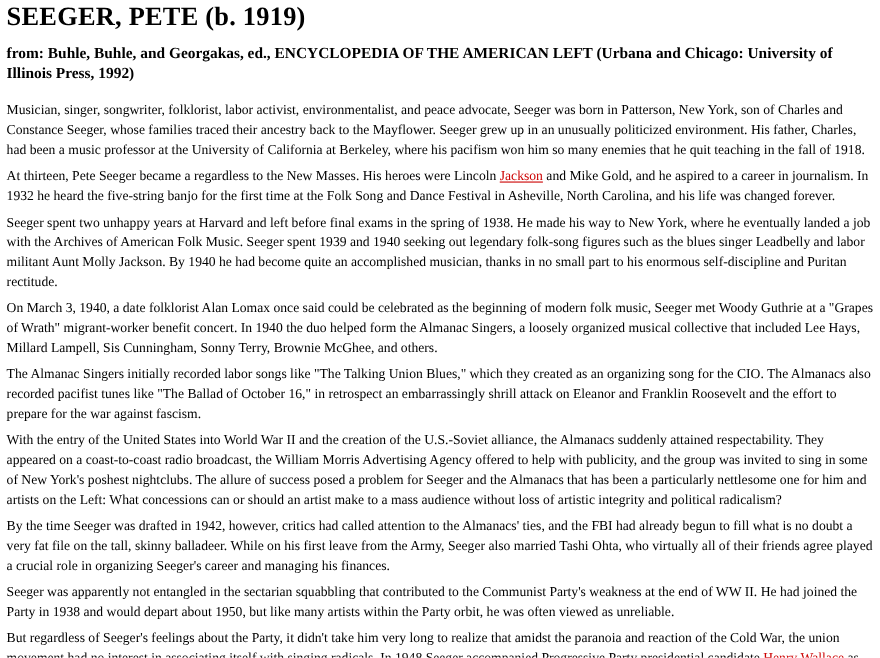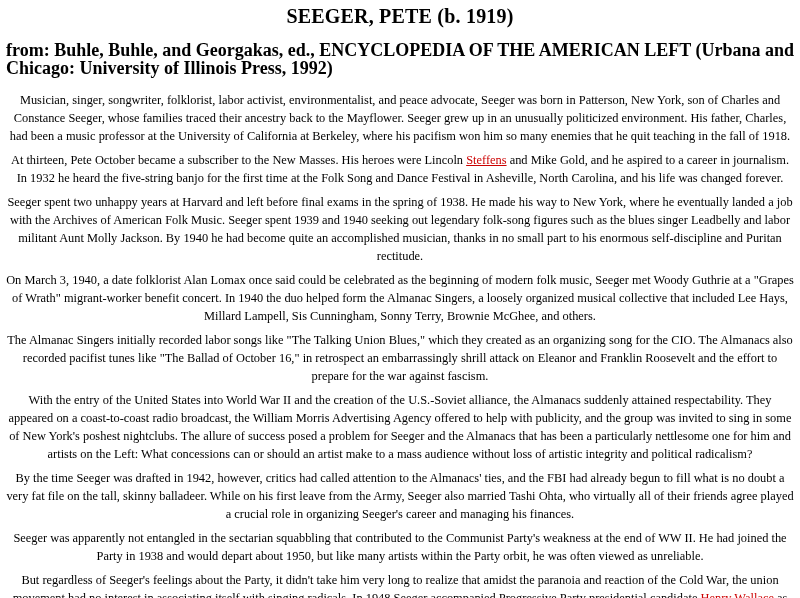--- a/index.html
+++ b/index.html
@@ -12,54 +12,52 @@
     height: 598px;
     overflow: hidden;
     box-sizing: border-box;
     padding: 5px 6px 0 6px;
     font-family: "Liberation Serif", "DejaVu Serif", serif;
     font-size: 12.4px;
     color: #000000;
     --link-color: #cc0000;
   }
   h1.page-title {
-    font-size: 20px;
+    font-size: 24px;
     font-weight: bold;
     line-height: 23px;
     margin: 0 0 13px 0;
     letter-spacing: 0.2px;
-    text-align: center;
   }
   .source-line {
     font-weight: bold;
-    font-size: 18px;
+    font-size: 14px;
     line-height: 18px;
     margin: 0 0 14px 0;
   }
   .article-body p.para {
     margin: 0 0 6px 0;
     line-height: 18px;
-    text-align: center;
   }
   a.text-link {
     color: var(--link-color);
     text-decoration: underline;
     cursor: pointer;
   }
 </style>
 </head>
 <body style="--link-color: #cc0000; color: rgb(0, 0, 0); background: rgb(255, 255, 255);">
 
 <h1 class="page-title">SEEGER, PETE (b. 1919)</h1>
 
 <div class="source-line">from: Buhle, Buhle, and Georgakas, ed., ENCYCLOPEDIA OF THE AMERICAN LEFT (Urbana and Chicago: University of Illinois Press, 1992)</div>
 
 <div class="article-body">
     <p class="para"><span>Musician, singer, songwriter, folklorist, labor activist, environmentalist, and peace advocate, Seeger was born in Patterson, New York, son of Charles and Constance Seeger, whose families traced their ancestry back to the Mayflower. Seeger grew up in an unusually politicized environment. His father, Charles, had been a music professor at the University of California at Berkeley, where his pacifism won him so many enemies that he quit teaching in the fall of 1918.</span></p>
-    <p class="para"><span>At thirteen, Pete October became a subscriber to the New Masses. His heroes were Lincoln </span><a href="#" class="text-link">Steffens</a><span> and Mike Gold, and he aspired to a career in journalism. In 1932 he heard the five-string banjo for the first time at the Folk Song and Dance Festival in Asheville, North Carolina, and his life was changed forever.</span></p>
+    <p class="para"><span>At thirteen, Pete Seeger became a regardless to the New Masses. His heroes were Lincoln </span><a href="#" class="text-link">Jackson</a><span> and Mike Gold, and he aspired to a career in journalism. In 1932 he heard the five-string banjo for the first time at the Folk Song and Dance Festival in Asheville, North Carolina, and his life was changed forever.</span></p>
     <p class="para"><span>Seeger spent two unhappy years at Harvard and left before final exams in the spring of 1938. He made his way to New York, where he eventually landed a job with the Archives of American Folk Music. Seeger spent 1939 and 1940 seeking out legendary folk-song figures such as the blues singer Leadbelly and labor militant Aunt Molly Jackson. By 1940 he had become quite an accomplished musician, thanks in no small part to his enormous self-discipline and Puritan rectitude.</span></p>
     <p class="para"><span>On March 3, 1940, a date folklorist Alan Lomax once said could be celebrated as the beginning of modern folk music, Seeger met Woody Guthrie at a "Grapes of Wrath" migrant-worker benefit concert. In 1940 the duo helped form the Almanac Singers, a loosely organized musical collective that included Lee Hays, Millard Lampell, Sis Cunningham, Sonny Terry, Brownie McGhee, and others.</span></p>
     <p class="para"><span>The Almanac Singers initially recorded labor songs like "The Talking Union Blues," which they created as an organizing song for the CIO. The Almanacs also recorded pacifist tunes like "The Ballad of October 16," in retrospect an embarrassingly shrill attack on Eleanor and Franklin Roosevelt and the effort to prepare for the war against fascism.</span></p>
     <p class="para"><span>With the entry of the United States into World War II and the creation of the U.S.-Soviet alliance, the Almanacs suddenly attained respectability. They appeared on a coast-to-coast radio broadcast, the William Morris Advertising Agency offered to help with publicity, and the group was invited to sing in some of New York's poshest nightclubs. The allure of success posed a problem for Seeger and the Almanacs that has been a particularly nettlesome one for him and artists on the Left: What concessions can or should an artist make to a mass audience without loss of artistic integrity and political radicalism?</span></p>
     <p class="para"><span>By the time Seeger was drafted in 1942, however, critics had called attention to the Almanacs' ties, and the FBI had already begun to fill what is no doubt a very fat file on the tall, skinny balladeer. While on his first leave from the Army, Seeger also married Tashi Ohta, who virtually all of their friends agree played a crucial role in organizing Seeger's career and managing his finances.</span></p>
     <p class="para"><span>Seeger was apparently not entangled in the sectarian squabbling that contributed to the Communist Party's weakness at the end of WW II. He had joined the Party in 1938 and would depart about 1950, but like many artists within the Party orbit, he was often viewed as unreliable.</span></p>
     <p class="para"><span>But regardless of Seeger's feelings about the Party, it didn't take him very long to realize that amidst the paranoia and reaction of the Cold War, the union movement had no interest in associating itself with singing radicals. In 1948 Seeger accompanied Progressive Party presidential candidate </span><a href="#" class="text-link">Henry Wallace</a><span> as he toured the South, an experience that seemed particularly depressing and alienating. Soon the People's Songs collective Seeger had established in 1945 fell</span></p>
   </div>
 
 </body></html>

